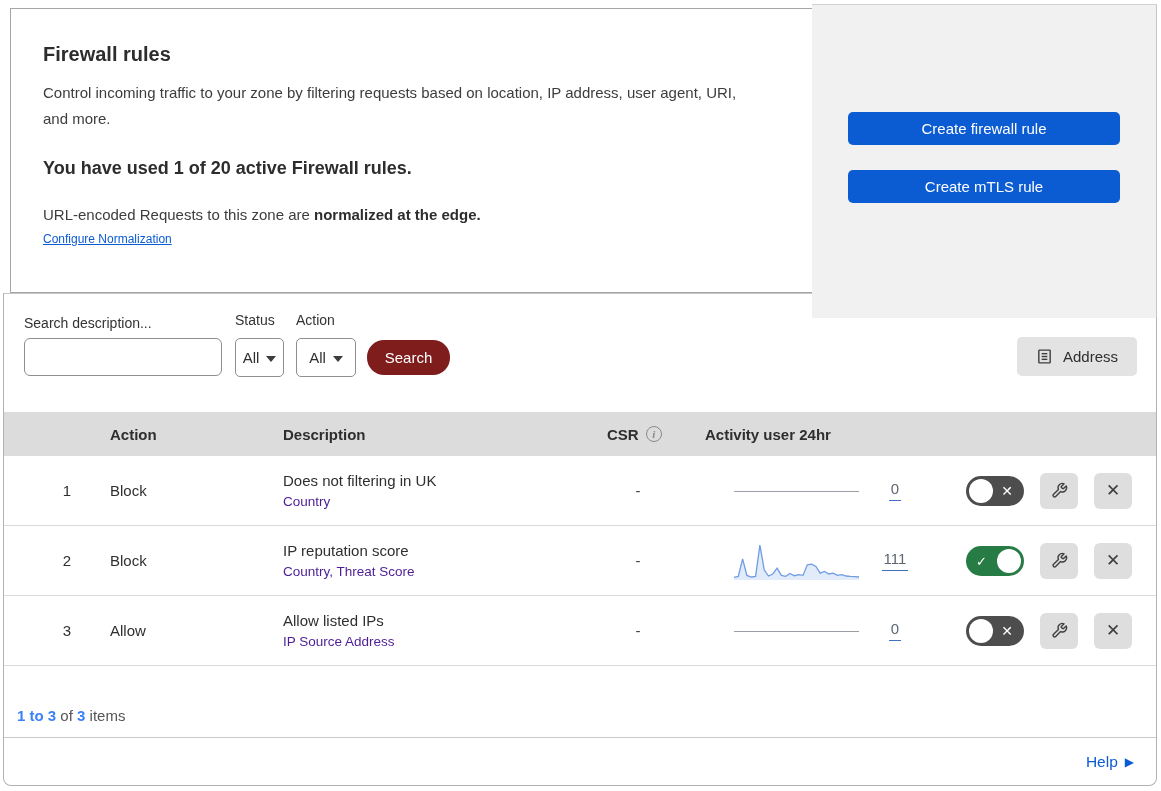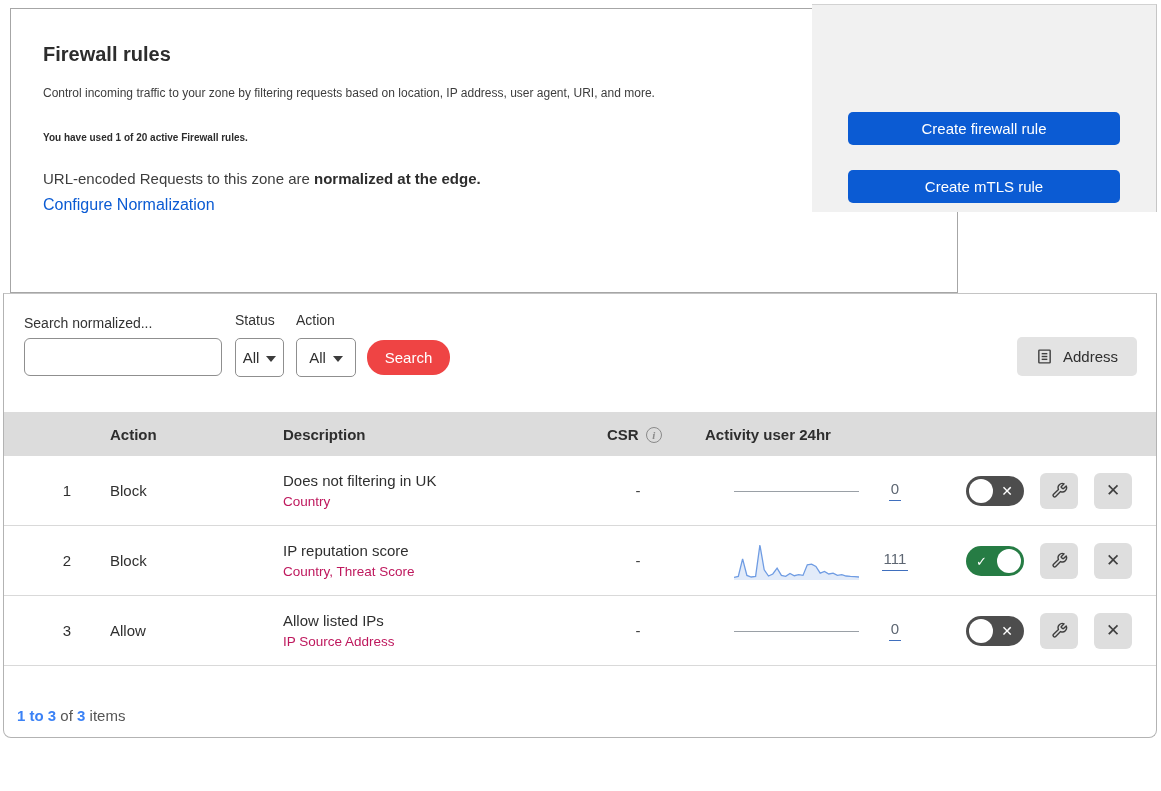--- a/index.html
+++ b/index.html
@@ -4,28 +4,28 @@
 <style>
   * { margin:0; padding:0; box-sizing:border-box; }
   html,body { width:1161px; height:791px; background:#fff; overflow:hidden;
     font-family:"Liberation Sans","DejaVu Sans",sans-serif; color:#2f2f2f; }
 
   
   .top-row { position:relative; height:293px; }
   .intro-card { position:absolute; left:10px; top:8px; width:948px; height:285px;
     background:#fff; border:1px solid #a6a6a6; padding:34px 32px 0 32px; }
   .intro-title { font-size:20px; font-weight:600; color:#2d2d2d; }
-  .intro-desc { margin-top:14px; font-size:12px; line-height:26px; color:#3d3d3d; max-width:710px; }
-  .intro-usage { margin-top:26px; font-size:10px; font-weight:700; color:#2d2d2d; }
+  .intro-desc { margin-top:14px; font-size:15px; line-height:26px; color:#3d3d3d; max-width:710px; }
+  .intro-usage { margin-top:26px; font-size:18px; font-weight:700; color:#2d2d2d; }
   .intro-norm { margin-top:27px; font-size:15px; color:#3d3d3d; }
   .intro-norm b { color:#2d2d2d; }
-  .intro-link { display:inline-block; margin-top:9px; font-size:16px; color:#0b5bd3;
-    cursor:pointer; }
-
-  .actions-panel { position:absolute; left:812px; top:4px; width:345px; height:208px;
+  .intro-link { display:inline-block; margin-top:9px; font-size:12px; color:#0b5bd3;
+    text-decoration:underline; cursor:pointer; }
+
+  .actions-panel { position:absolute; left:812px; top:4px; width:345px; height:314px;
     background:#f1f1f1; border-top:1px solid #d2d2d2; border-right:1px solid #c6c6c6; }
   .panel-btn { display:block; width:272px; height:33px; margin:0 0 0 36px; border:none;
     border-radius:5px; background:#0b5bd3; color:#fff; font-size:15px;
     font-family:inherit; cursor:pointer; }
   .panel-btn.first { margin-top:107px; }
   .panel-btn.second { margin-top:25px; }
 
   
   .main-card { margin:0 4px 0 3px; border:1px solid #b3b3b3; border-top:1px solid #c4c4c4;
     border-radius:0 0 8px 8px; background:#fff; }
@@ -42,42 +42,42 @@
   .search-box input { border:none; outline:none; flex:1; font-size:15px;
     font-family:inherit; margin-left:8px; background:transparent; }
   .select-box { position:absolute; top:44px; height:39px; border:1px solid #8f8f8f;
     border-radius:5px; background:#fff; display:flex; align-items:center;
     justify-content:center; gap:7px; font-size:15px; color:#2f2f2f; cursor:pointer; }
   .sel-status { left:231px; width:49px; }
   .sel-action { left:292px; width:60px; }
   .caret { width:0; height:0; border-left:5px solid transparent;
     border-right:5px solid transparent; border-top:6px solid #3c3c3c; margin-top:2px; }
   .search-btn { position:absolute; left:363px; top:46px; width:83px; height:35px;
-    border:none; border-radius:17px; background:#ef4444; color:#fff; font-size:15px;
+    border:none; border-radius:17px; background:#7f1d1d; color:#fff; font-size:15px;
     font-family:inherit; cursor:pointer; }
   .ordering-btn { position:absolute; right:19px; top:43px; height:39px; padding:0 19px;
     border:none; border-radius:5px; background:#e3e3e3; color:#2f2f2f; font-size:15px;
     font-family:inherit; display:flex; align-items:center; gap:10px; cursor:pointer; }
 
   
   .grid-row { display:grid;
     grid-template-columns:100px 173px 318px 86px 178px 72px 1fr; align-items:center; }
   .t-head { height:44px; background:#dcdcdc; font-size:15px; font-weight:600; color:#2e2e2e; }
-  .h-csr { display:flex; align-items:flex-end; gap:7px; padding-left:12px; }
+  .h-csr { display:flex; align-items:center; gap:7px; padding-left:12px; }
   .h-activity { padding-left:24px; }
   .info-circle { width:16px; height:16px; border:1px solid #8a8a8a; border-radius:50%;
     color:#8a8a8a; font-size:11px; font-style:italic; font-family:"Liberation Serif",serif;
     display:flex; align-items:center; justify-content:center; cursor:pointer; }
 
   .t-row { height:70px; border-bottom:1px solid #d9d9d9; font-size:15px; }
   .c-num { text-align:center; padding-left:26px; color:#2f2f2f; }
   .c-action { padding-left:6px; }
   .c-desc { padding-left:6px; }
   .desc-title { font-size:15px; color:#2f2f2f; }
-  .desc-sub { font-size:13.5px; color:#be185d; margin-top:5px; }
+  .desc-sub { font-size:13.5px; color:#4c1d95; margin-top:5px; }
   .c-csr { text-align:center; color:#444; }
   .c-activity { display:flex; justify-content:flex-end; }
   .flatline { width:125px; height:1px; background:#9aa0a6; margin-bottom:-14px; }
   .sparkline { width:125px; height:38px; }
   .c-count { text-align:center; }
   .count-link { display:inline-block; font-size:15px; color:#5d6672; padding:0 2px 3px 2px;
     border-bottom:1px solid #3f6fbe; cursor:pointer; }
   .c-controls { display:flex; align-items:center; justify-content:flex-end; gap:16px;
     padding-right:24px; }
 
@@ -120,21 +120,21 @@
   </div>
   <div class="actions-panel">
     <button class="panel-btn first">Create firewall rule</button>
     <button class="panel-btn second">Create mTLS rule</button>
   </div>
 </div>
 
 <div class="main-card">
 
   <div class="filter-bar">
-    <div class="f-label lbl-search">Search normalized...</div>
+    <div class="f-label lbl-search">Search description...</div>
     <div class="f-label lbl-status">Status</div>
     <div class="f-label lbl-action">Action</div>
 
     <div class="search-box">
       <svg width="15" height="15" viewBox="0 0 24 24" fill="none" stroke="#333" stroke-width="2.4" stroke-linecap="round">
           <circle cx="10.5" cy="10.5" r="6.5"></circle>
           <line x1="15.5" y1="15.5" x2="21" y2="21"></line>
         </svg>
       <input type="text" style="">
     </div>
@@ -261,14 +261,20 @@
     </div>
   </div>
 
   <div class="pagination">
     <b>1 to 3</b>
     <span>of</span>
     <b>3</b>
     <span>items</span>
   </div>
 
+  <div class="help-row">
+    <a class="help-link">
+      <span>Help</span>
+      <span class="help-arrow">▶</span>
+    </a>
+  </div>
 
 </div>
 
 </body></html>

